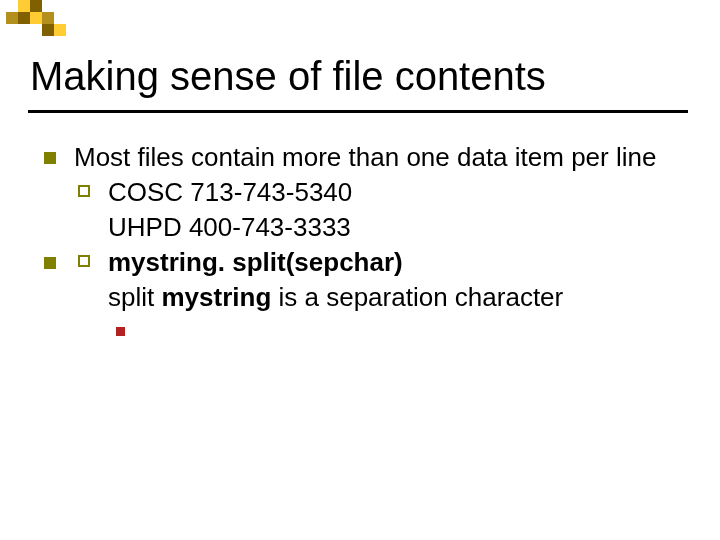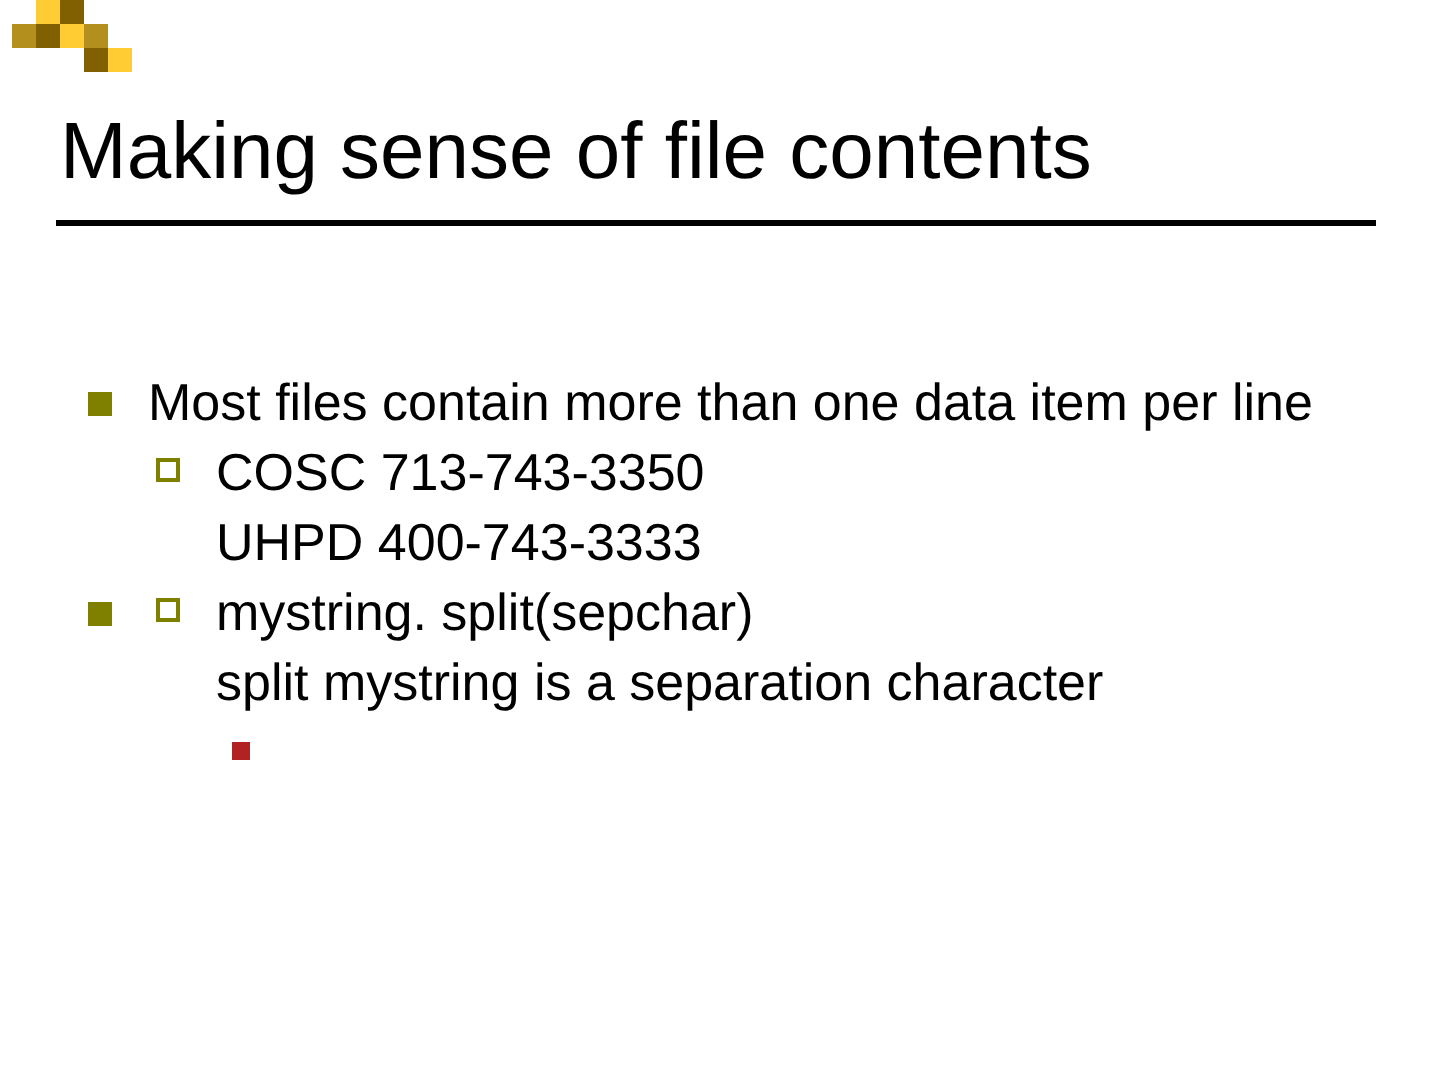--- a/index.html
+++ b/index.html
@@ -46,21 +46,20 @@
     height: 0;
     border-top: 3px solid #000;
   }
   .body {
     position: absolute;
     top: 140px;
     left: 40px;
     width: 640px;
     font-size: 26px;
     line-height: 1.35;
-    margin-top: 44px;
   }
   .lvl1 {
     position: relative;
     padding-left: 34px;
     margin-bottom: 0;
   }
   .lvl1 > .bullet {
     position: absolute;
     left: 4px;
     top: 12px;
@@ -90,21 +89,21 @@
     position: absolute;
     left: 8px;
     top: 12px;
     width: 9px;
     height: 9px;
     background: #b22222;
   }
   .continuation {
     padding-left: 34px;
   }
-  b { font-weight: 400; }
+  b { font-weight: 700; }
 </style>
 </head>
 <body>
 <div class="slide">
 
   <div class="corner-deco">
     <span style="left:18px; top:0;  width:12px; height:12px; background:#ffcc33;"></span>
     <span style="left:30px; top:0;  width:12px; height:12px; background:#806000;"></span>
     <span style="left:6px;  top:12px;width:12px; height:12px; background:#b38f1d;"></span>
     <span style="left:18px; top:12px;width:12px; height:12px; background:#806000;"></span>
@@ -118,21 +117,21 @@
   <div class="title-rule"></div>
 
   <div class="body">
 
     <div class="lvl1">
       <span class="bullet"></span>
       <span>Most files contain more than one data item per line</span>
 
       <div class="lvl2">
         <span class="bullet"></span>
-        <span>COSC 713-743-3350</span>
+        <span>COSC 713-743-5340</span>
         <div class="continuation" style="padding-left:0;">
           <span>UHPD 400-743-3333</span>
         </div>
       </div>
     </div>
 
     <div class="lvl1">
       <span class="bullet"></span>
 
       <div class="lvl2">

